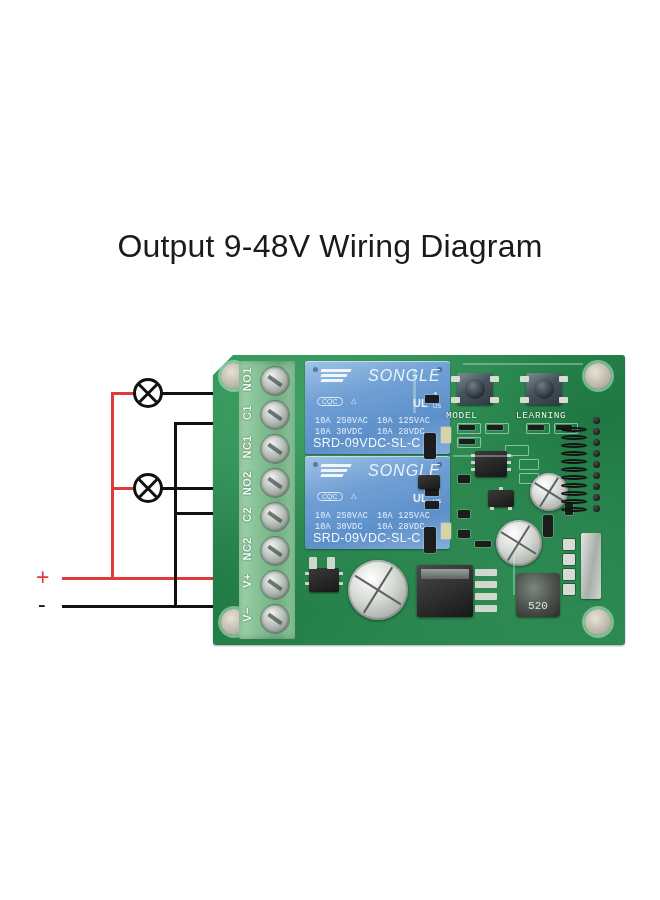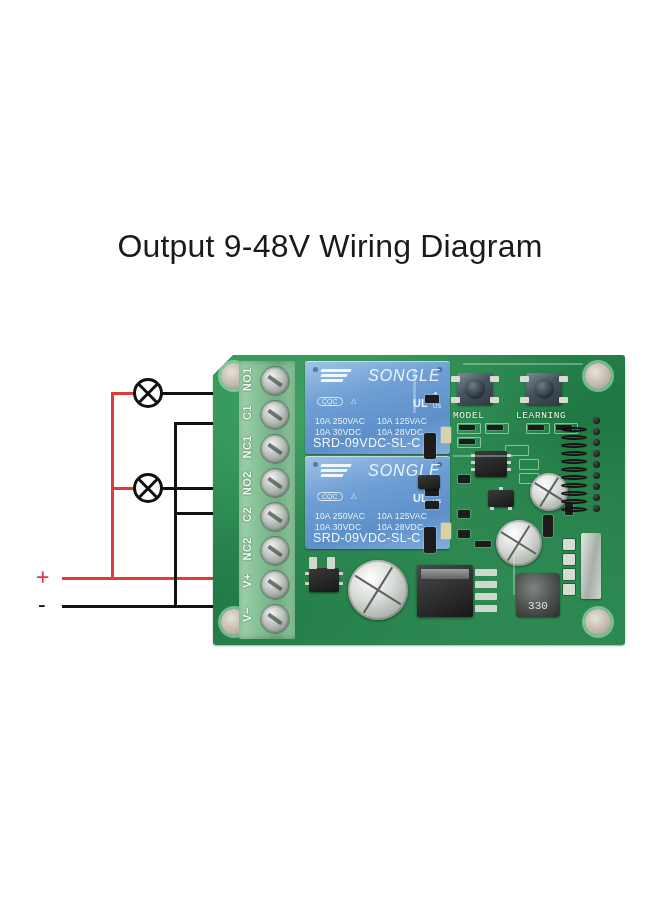--- a/index.html
+++ b/index.html
@@ -77,21 +77,21 @@
     box-shadow:inset 0 1px 0 rgba(255,255,255,.5),0 1px 2px rgba(0,0,0,.35);
     color:#e9f2fb;font-size:8px;overflow:hidden;}
   .relay .brand{position:absolute;left:52px;top:6px;font-size:16px;letter-spacing:1px;
     font-style:italic;color:#eaf3fc;margin-left:11px;}
   .relay .logo{position:absolute;left:16px;top:8px;width:30px;height:16px;}
   .relay .logo i{position:absolute;left:0;height:3px;background:#f0f6fc;display:block;
     transform:skewX(-20deg);}
   .relay .certs{position:absolute;left:12px;top:34px;width:124px;height:16px;}
   .relay .cert{position:absolute;font-size:7px;color:#eaf3fc;}
   .relay .rating{position:absolute;left:10px;top:55px;width:128px;font-size:8.5px;
-    line-height:11px;letter-spacing:.2px;}
+    line-height:11px;letter-spacing:.2px;font-family:Liberation Mono, monospace;}
   .relay .rating span{display:inline-block;width:62px;}
   .relay .pn{position:absolute;left:8px;bottom:4px;font-size:12.5px;letter-spacing:.3px;
     color:#f2f8fd;}
   .relay .pin{position:absolute;width:5px;height:5px;border-radius:50%;
     background:rgba(40,70,110,.55);}
 
   
   .btn{position:absolute;width:36px;height:32px;border-radius:3px;
     background:linear-gradient(150deg,#7d8c96 0%,#46535c 45%,#2e383f 100%);
     box-shadow:0 1px 2px rgba(0,0,0,.5);}
@@ -254,21 +254,21 @@
       </div>
       <div class="pn">SRD-09VDC-SL-C</div>
     </div>
 
     <div class="btn" style="left:244px;top:18px;">
       <div class="pad" style="left:-6px;top:3px;"></div>
       <div class="pad" style="right:-6px;top:3px;"></div>
       <div class="pad" style="left:-6px;bottom:2px;"></div>
       <div class="pad" style="right:-6px;bottom:2px;"></div>
     </div>
-    <div class="blabel" style="left:240px;top:55px;">MODEL</div>
+    <div class="blabel" style="left:233px;top:55px;">MODEL</div>
 
     <div class="btn" style="left:313px;top:18px;">
       <div class="pad" style="left:-6px;top:3px;"></div>
       <div class="pad" style="right:-6px;top:3px;"></div>
       <div class="pad" style="left:-6px;bottom:2px;"></div>
       <div class="pad" style="right:-6px;bottom:2px;"></div>
     </div>
     <div class="blabel" style="left:303px;top:55px;">LEARNING</div>
 
     <div class="silk" style="left:244px;top:68px;width:22px;height:9px;"></div>
@@ -329,21 +329,21 @@
 
     <div class="to220" style="left:204px;top:210px;width:56px;height:52px;">
       <div class="tab"></div>
     </div>
     <div class="pad2" style="left:262px;top:214px;width:22px;height:7px;"></div>
     <div class="pad2" style="left:262px;top:226px;width:22px;height:7px;"></div>
     <div class="pad2" style="left:262px;top:238px;width:22px;height:7px;"></div>
     <div class="pad2" style="left:262px;top:250px;width:22px;height:7px;"></div>
 
     <div class="inductor" style="left:303px;top:218px;width:44px;height:44px;">
-      <span>330</span>
+      <span>520</span>
     </div>
 
     <div class="antenna" style="left:348px;top:72px;height:90px;">
       <i style="top:0;"></i>
         <i style="top:8px;"></i>
         <i style="top:16px;"></i>
         <i style="top:24px;"></i>
       <i style="top:32px;"></i>
         <i style="top:40px;"></i>
         <i style="top:48px;"></i>

